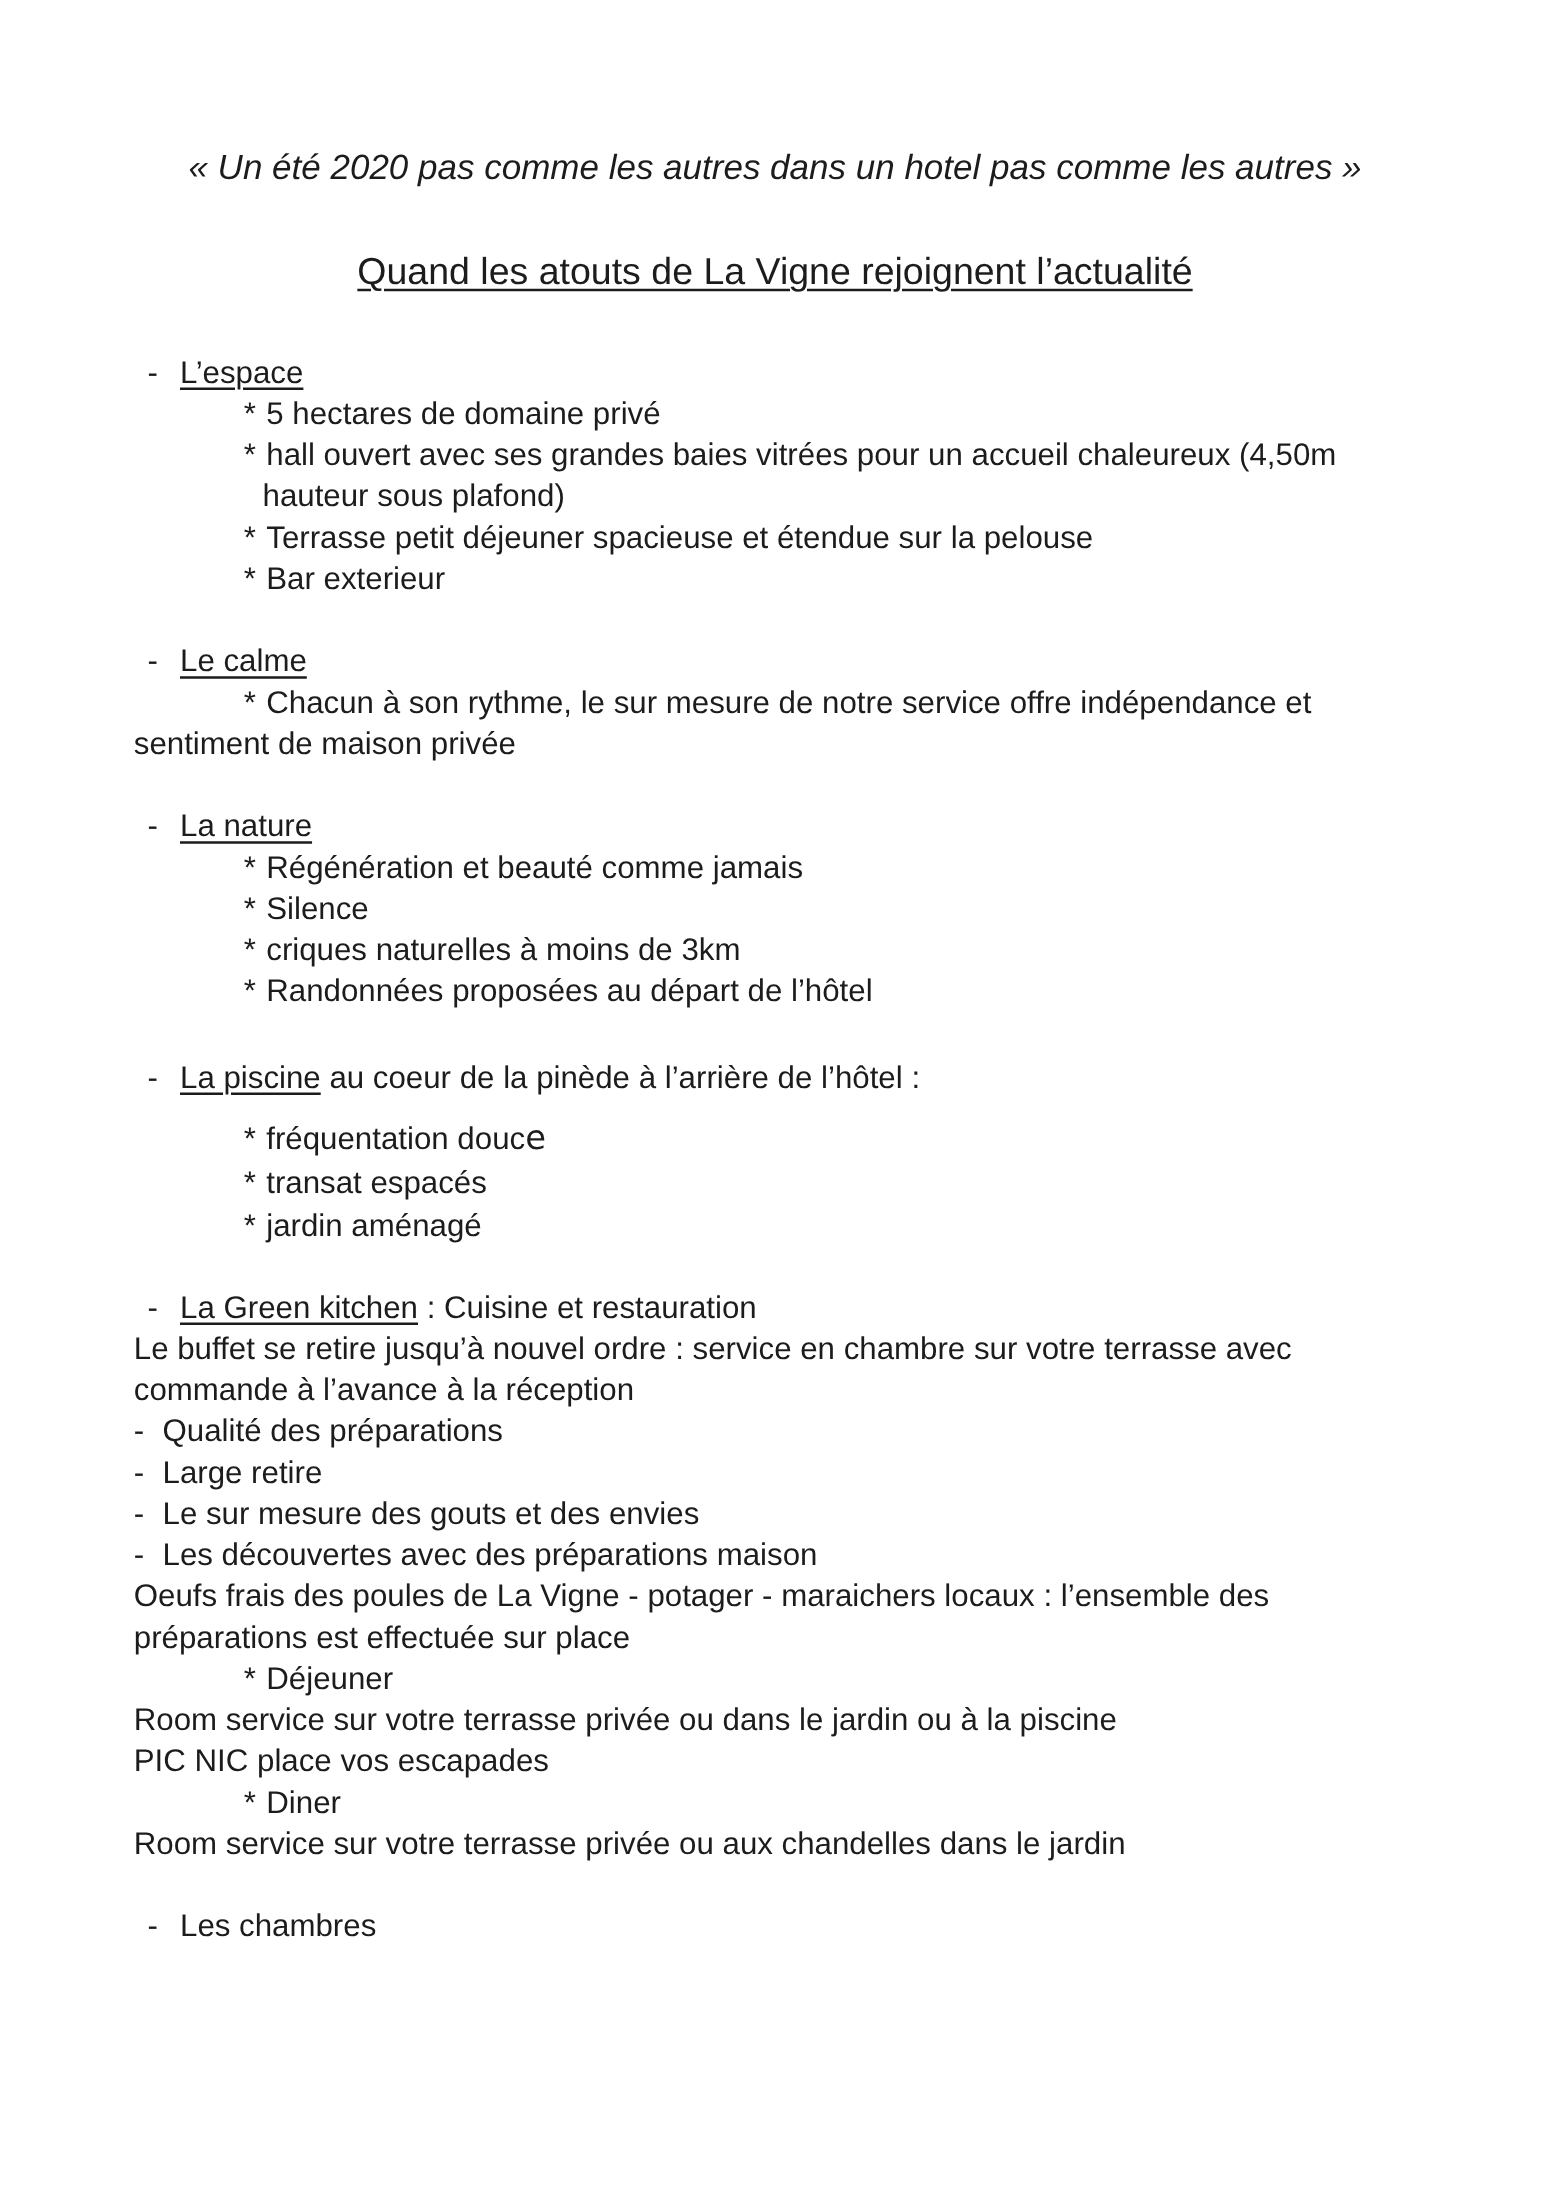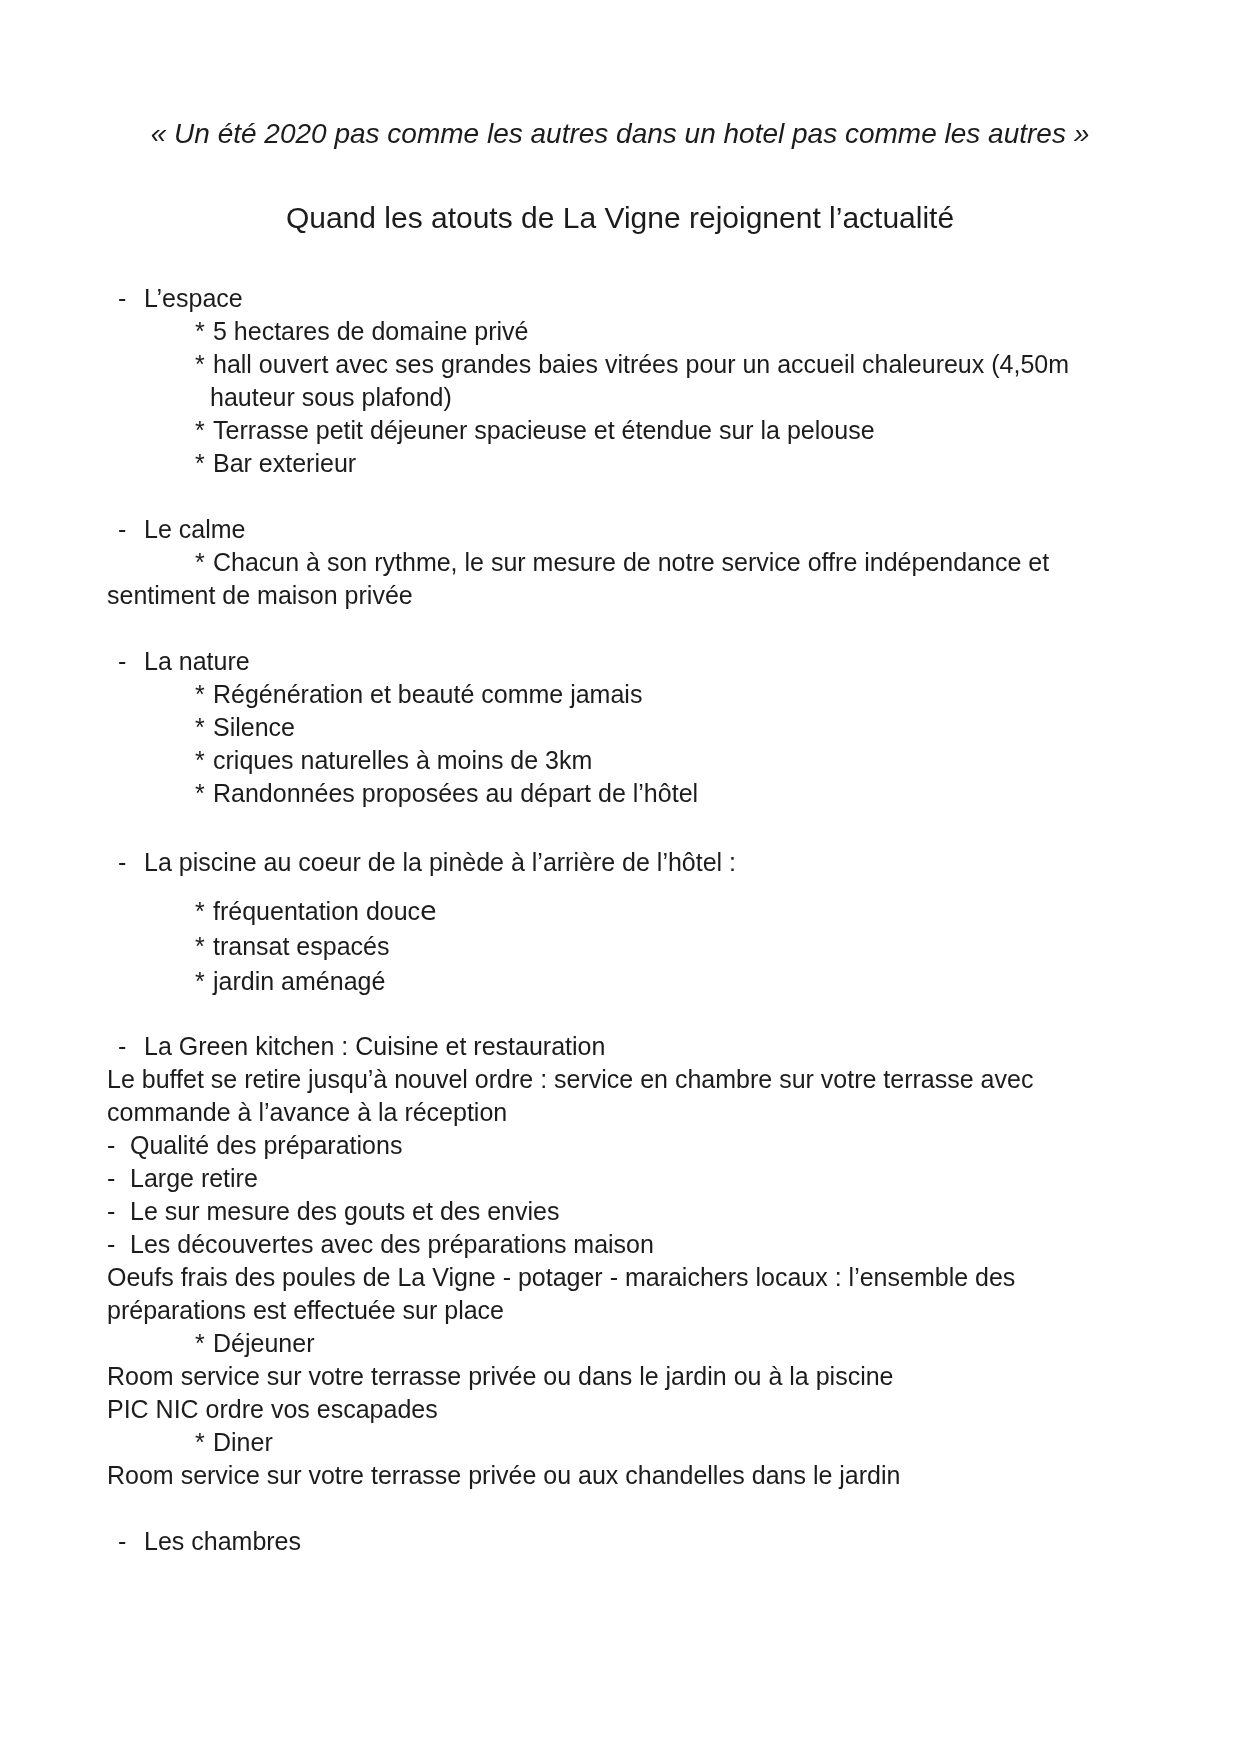--- a/index.html
+++ b/index.html
@@ -9,21 +9,21 @@
     background:#ffffff;
     color:#1c1c1c;
     font-family:"Liberation Sans",sans-serif;
     padding:117px 107px 0 107px;
     box-sizing:border-box;
     overflow:hidden;
   }
   .row{font-size:25px;line-height:33px;}
   .quote{font-size:28px;line-height:33px;font-style:italic;text-align:center;}
   .title{font-size:30px;line-height:40px;text-align:center;margin-top:48px;}
-  .u{text-underline-offset:4px;text-decoration-thickness:2px;}
+  .u{text-decoration:underline;text-underline-offset:4px;text-decoration-thickness:2px;}
   .sec{padding-left:11px;}
   .mark{display:inline-block;width:26px;}
   .mark-sm{display:inline-block;width:23px;}
   .star-row{padding-left:88px;}
   .mark-star{display:inline-block;width:18px;}
   .hang{padding-left:103px;}
   .pisc{line-height:35px;}
   .gap44{margin-top:44px}
   .gap36{margin-top:36px}
   .gap33{margin-top:33px}
@@ -68,20 +68,20 @@
   <div class="row">commande à l’avance à la réception</div>
   <div class="row"><span class="mark-sm">-</span><span>Qualité des préparations</span></div>
   <div class="row"><span class="mark-sm">-</span><span>Large retire</span></div>
   <div class="row"><span class="mark-sm">-</span><span>Le sur mesure des gouts et des envies</span></div>
   <div class="row"><span class="mark-sm">-</span><span>Les découvertes avec des préparations maison</span></div>
   <div class="row">Oeufs frais des poules de La Vigne - potager - maraichers locaux : l’ensemble des</div>
   <div class="row">préparations est effectuée sur place</div>
 
   <div class="row star-row"><span class="mark-star">*</span><span>Déjeuner</span></div>
   <div class="row">Room service sur votre terrasse privée ou dans le jardin ou à la piscine</div>
-  <div class="row">PIC NIC ordre vos escapades</div>
+  <div class="row">PIC NIC place vos escapades</div>
 
   <div class="row star-row"><span class="mark-star">*</span><span>Diner</span></div>
   <div class="row">Room service sur votre terrasse privée ou aux chandelles dans le jardin</div>
 
   <div class="row sec gap33"><span class="mark">-</span><span>Les chambres</span></div>
 
 </div>
 
 </body></html>

